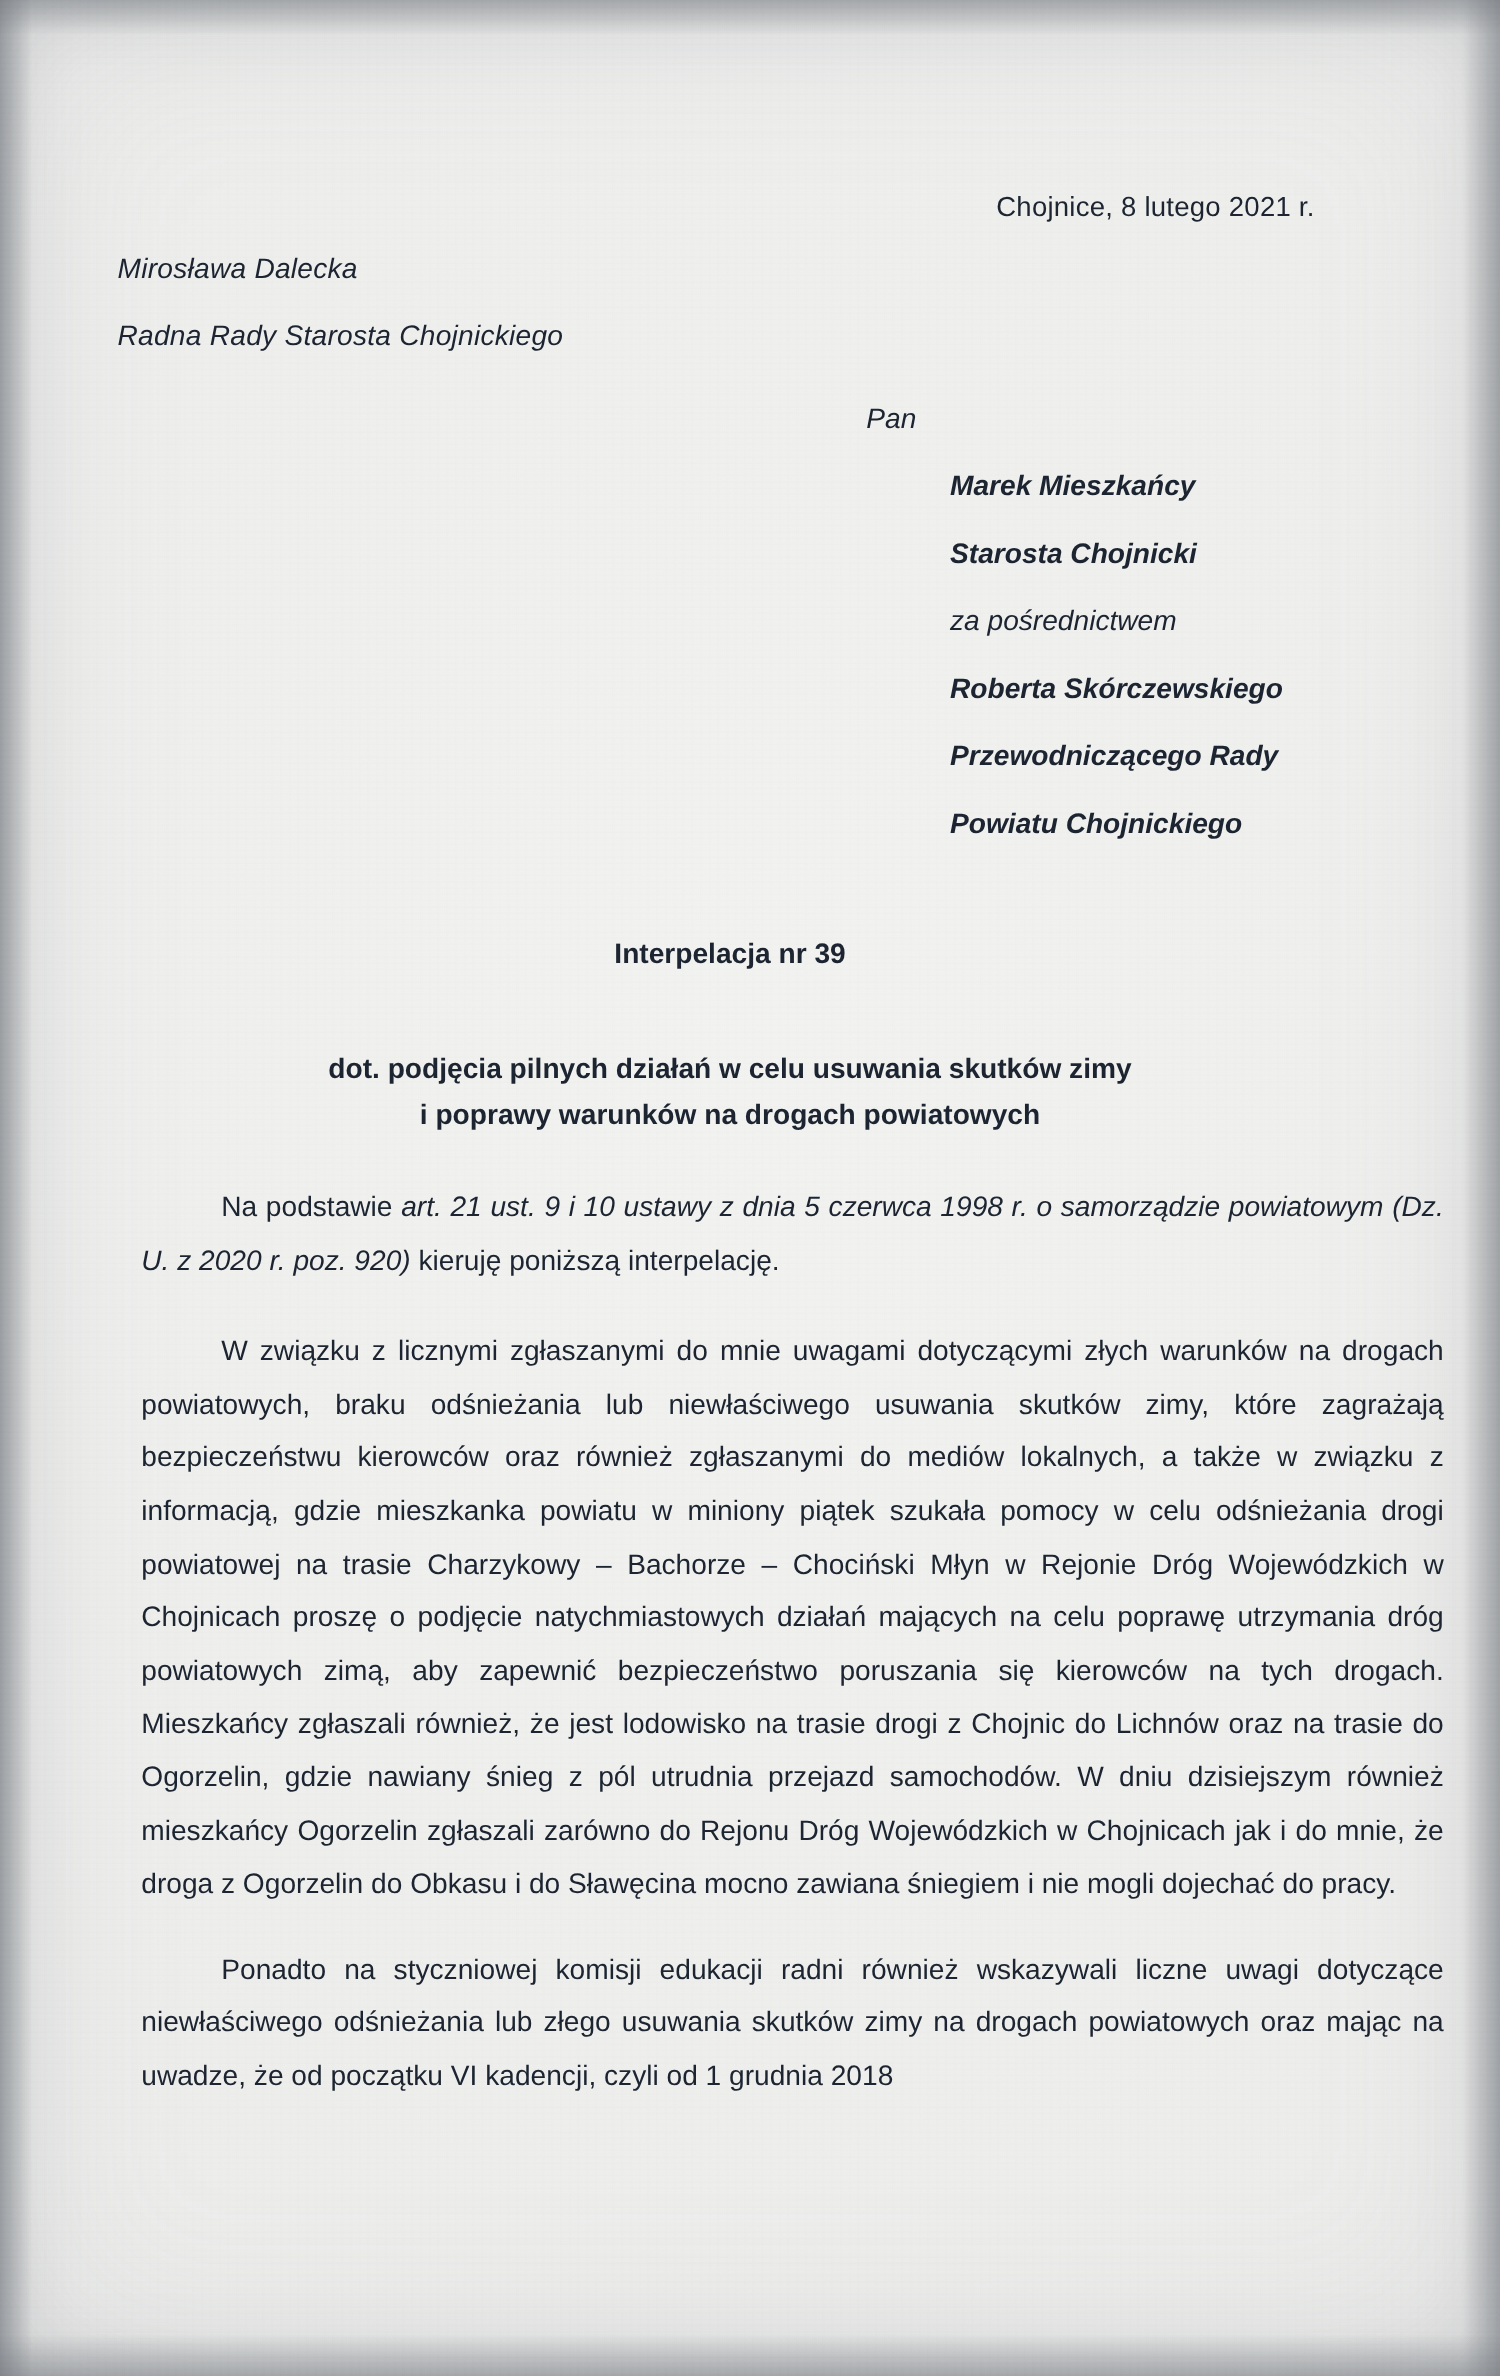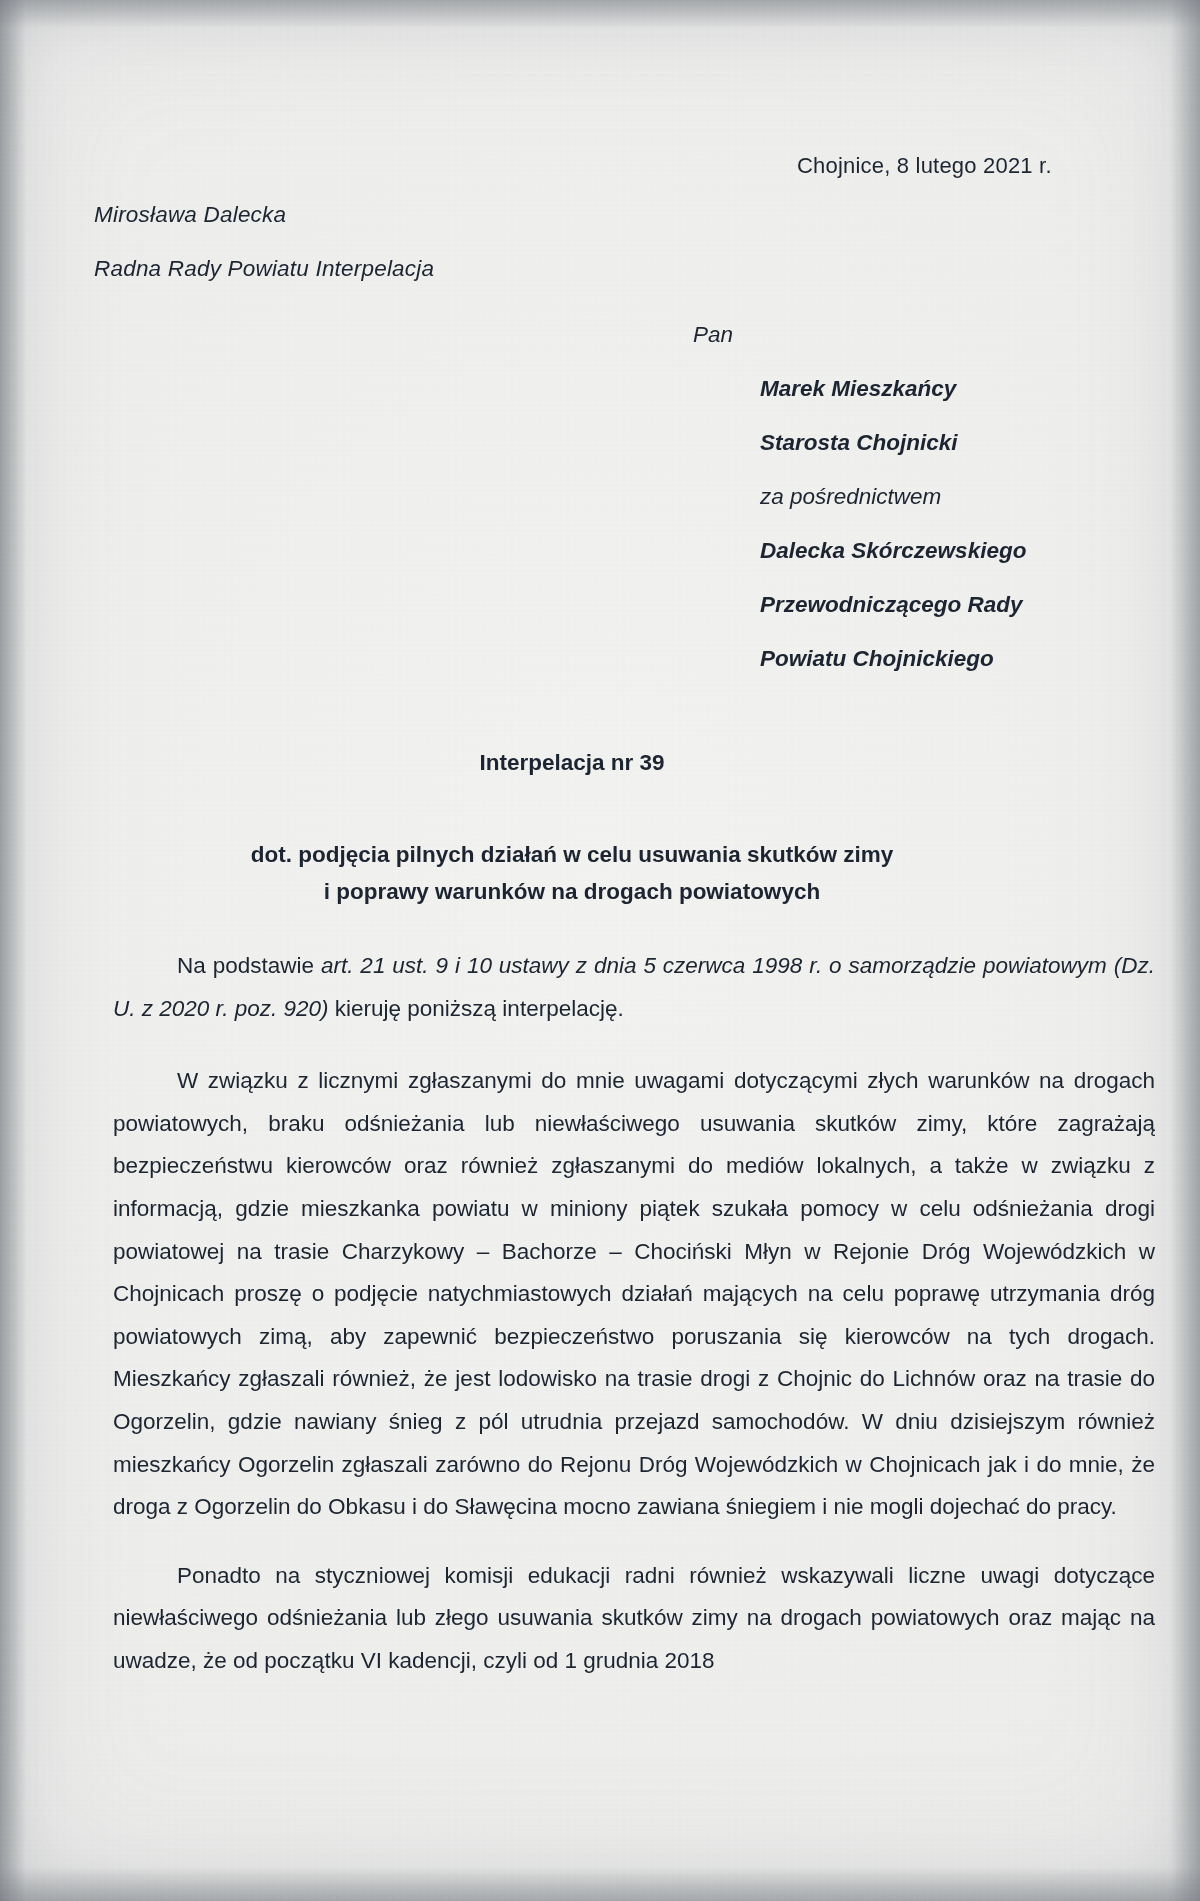--- a/index.html
+++ b/index.html
@@ -104,21 +104,21 @@
   }
   .addressee .ind {
     margin-left: 80px;
   }
   .addressee .bold {
     font-weight: 700;
   }
 
   .title-block {
     position: absolute;
-    left: 4px;
+    left: 16px;
     top: 750px;
     width: 1136px;
     text-align: center;
     font-weight: 700;
     font-size: 22.5px;
   }
   .title-block .t2 {
     margin-top: 60px;
     line-height: 37px;
   }
@@ -163,29 +163,29 @@
   <div class="edge-right"></div>
   <div class="edge-top"></div>
   <div class="edge-bottom"></div>
 
   <div class="page">
 
     <div class="date">Chojnice, 8 lutego 2021 r.</div>
 
     <div class="sender">
       <div>Mirosława Dalecka</div>
-      <div class="line2">Radna Rady Powiatu Interpelacja</div>
+      <div class="line2">Radna Rady Starosta Chojnickiego</div>
     </div>
 
     <div class="addressee">
       <div class="pan">Pan</div>
       <div class="ind bold">Marek Mieszkańcy</div>
       <div class="ind bold">Starosta Chojnicki</div>
       <div class="ind">za pośrednictwem</div>
-      <div class="ind bold">Dalecka Skórczewskiego</div>
+      <div class="ind bold">Roberta Skórczewskiego</div>
       <div class="ind bold">Przewodniczącego Rady</div>
       <div class="ind bold">Powiatu Chojnickiego</div>
     </div>
 
     <div class="title-block">
       <div>Interpelacja nr 39</div>
       <div class="t2">
         <div>dot. podjęcia pilnych działań w celu usuwania skutków zimy</div>
         <div>i poprawy warunków na drogach powiatowych</div>
       </div>

